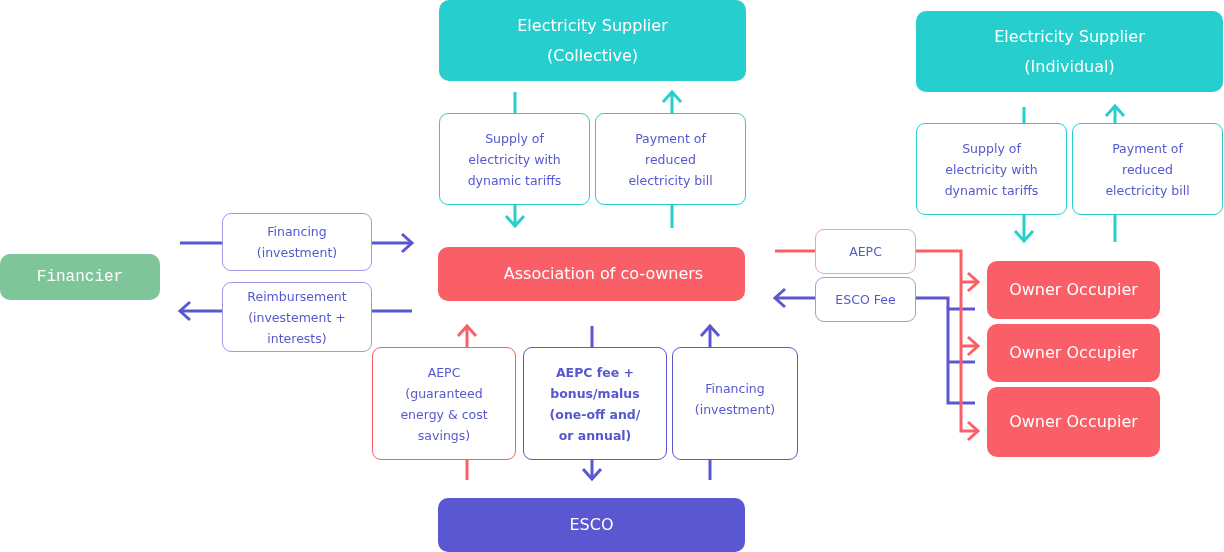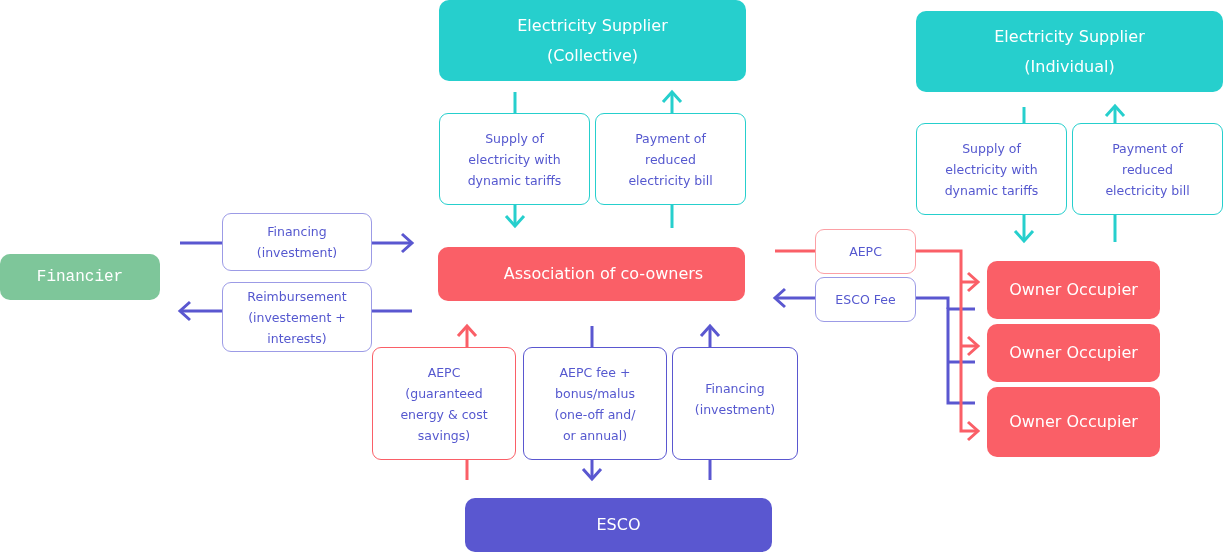--- a/index.html
+++ b/index.html
@@ -8,21 +8,21 @@
   svg.wires { position: absolute; left: 0; top: 0; width: 1224px; height: 552px; }
   .node { position: absolute; box-sizing: border-box; border-radius: 10px;
           display: flex; align-items: center; justify-content: center; text-align: center;
           color: #ffffff; font-size: 16px; line-height: 30px; }
   .label { position: absolute; box-sizing: border-box; border-radius: 9px; background: #fff;
            display: flex; align-items: center; justify-content: center; text-align: center;
            color: #5558cf; font-size: 12.5px; line-height: 21px; }
   .teal-node { background: #26cfcd; }
   .red-node { background: #fa5f67; }
   .green-node { background: #7ec69a; }
-  .blue-node { background: #5a57d0; margin-left: 27px; }
+  .blue-node { background: #5a57d0; }
   .teal-lbl { border: 1.3px solid #26cfcd; }
   .red-lbl { border: 1.3px solid #fa5f67; }
   .blue-lbl { border: 1.3px solid #5a57d0; }
   .red-lbl-soft { border: 1.3px solid #fca0a5; }
   .blue-lbl-soft { border: 1.3px solid #9c9be6; }
   .multiline { white-space: pre-line; }
 </style>
 </head>
 <body>
 
@@ -108,18 +108,18 @@
 (investement +
 interests)</div>
 
 <div class="label red-lbl-soft" style="left:815px; top:229px; width:101px; height:45px;">AEPC</div>
 <div class="label blue-lbl-soft" style="left:815px; top:277px; width:101px; height:45px;">ESCO Fee</div>
 
 <div class="label red-lbl multiline" style="left:372px; top:347px; width:144px; height:113px;">AEPC
 (guaranteed
 energy &amp; cost
 savings)</div>
-<div class="label blue-lbl multiline" style="left:523px; top:347px; width:144px; height:113px;">AEPC fee +
+<div class="label blue-lbl multiline" style="left:523px; top:347px; width:144px; height:113px;font-weight:bold;">AEPC fee +
 bonus/malus
 (one-off and/
 or annual)</div>
 <div class="label blue-lbl multiline" style="left:672px; top:347px; width:126px; height:113px; align-items:flex-start; padding-top:30px;">Financing
 (investment)</div>
 
 </body></html>

